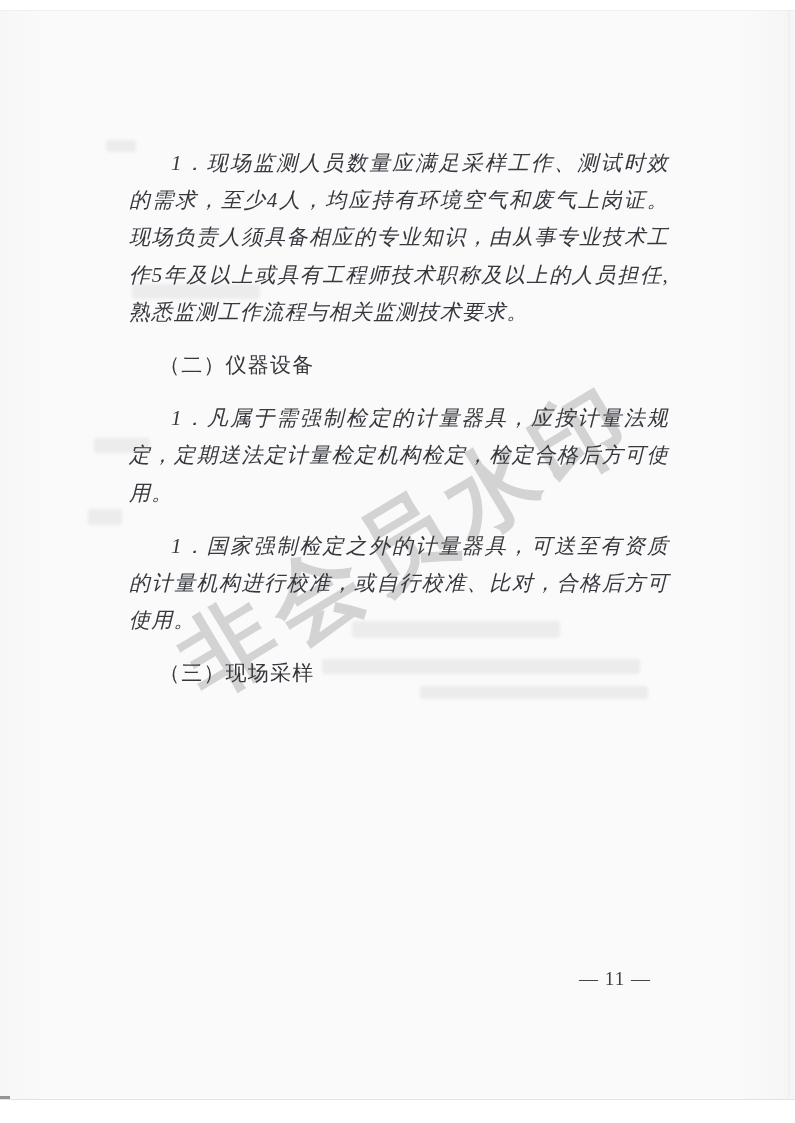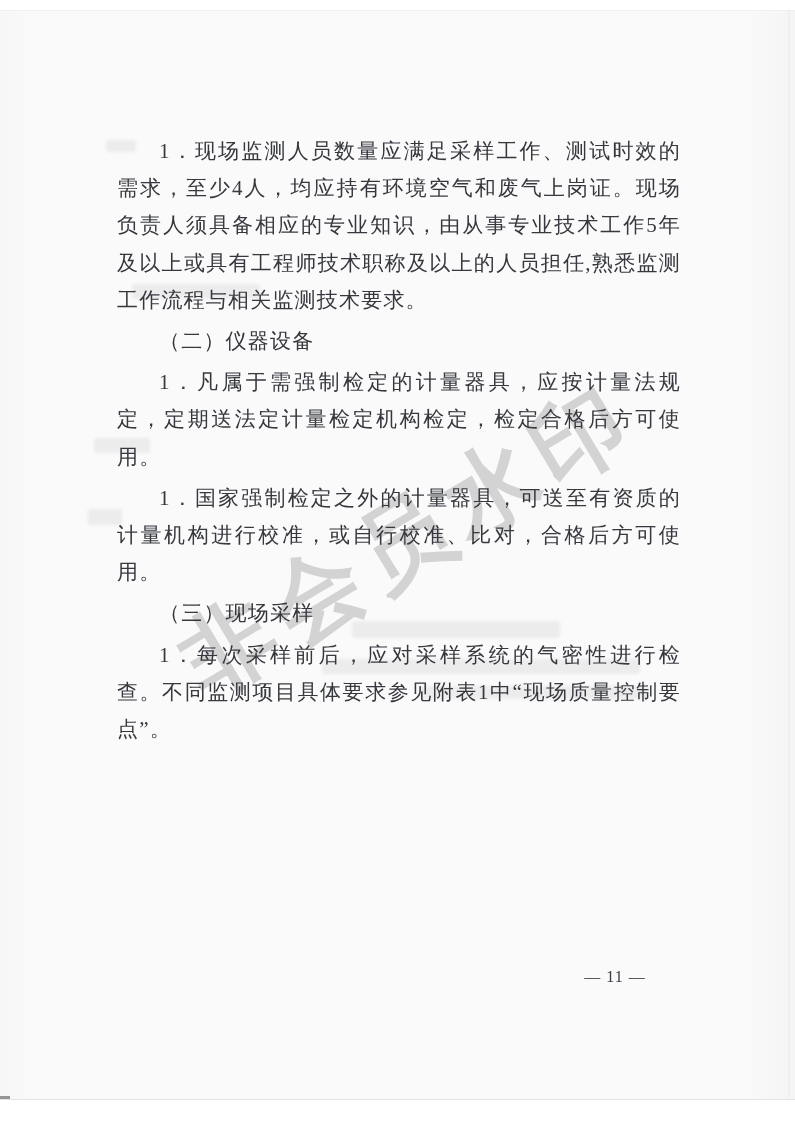--- a/index.html
+++ b/index.html
@@ -52,38 +52,39 @@
     position: absolute;
     left: 113px;
     top: 129px;
     width: 572px;
     color: #36383e;
     font-size: 21px;
     line-height: 37.2px;
     letter-spacing: 1.2px;
   }
   .para {
-    margin: 4px;
+    margin: 16px;
     text-indent: 2em;
     text-align: justify;
+    font-style: italic;
   }
   .heading {
     margin: 4px;
     text-indent: 2em;
     text-align: left;
   }
   
   .page-number {
     position: absolute;
     top: 968px;
     left: 560px;
     width: 110px;
     text-align: center;
     color: #3a3c42;
-    font-size: 16px;
+    font-size: 19px;
     letter-spacing: 1px;
   }
   
   .watermark {
     position: absolute;
     left: 408px;
     top: 540px;
     transform: translate(-50%, -50%) rotate(-31deg);
     transform-origin: center center;
     font-family: "DejaVu Sans", sans-serif;
@@ -128,20 +129,19 @@
   <div class="bleed b4"></div>
   <div class="bleed b5"></div>
   <div class="bleed b6"></div>
 
   <div class="text-block">
     <p class="para">1．现场监测人员数量应满足采样工作、测试时效的需求，至少4人，均应持有环境空气和废气上岗证。现场负责人须具备相应的专业知识，由从事专业技术工作5年及以上或具有工程师技术职称及以上的人员担任,熟悉监测工作流程与相关监测技术要求。</p>
     <p class="heading">（二）仪器设备</p>
     <p class="para">1．凡属于需强制检定的计量器具，应按计量法规定，定期送法定计量检定机构检定，检定合格后方可使用。</p>
     <p class="para">1．国家强制检定之外的计量器具，可送至有资质的计量机构进行校准，或自行校准、比对，合格后方可使用。</p>
     <p class="heading">（三）现场采样</p>
-    <p class="para">1．每次采样前后，应对采样系统的气密性进行检查。不同监测项目具体要求参见附表1中“现场质量控制要点”。</p>
   </div>
 
   <div class="page-number">— 11 —</div>
 
   <div class="corner-speck"></div>
 
 </div>
 
 </body></html>

